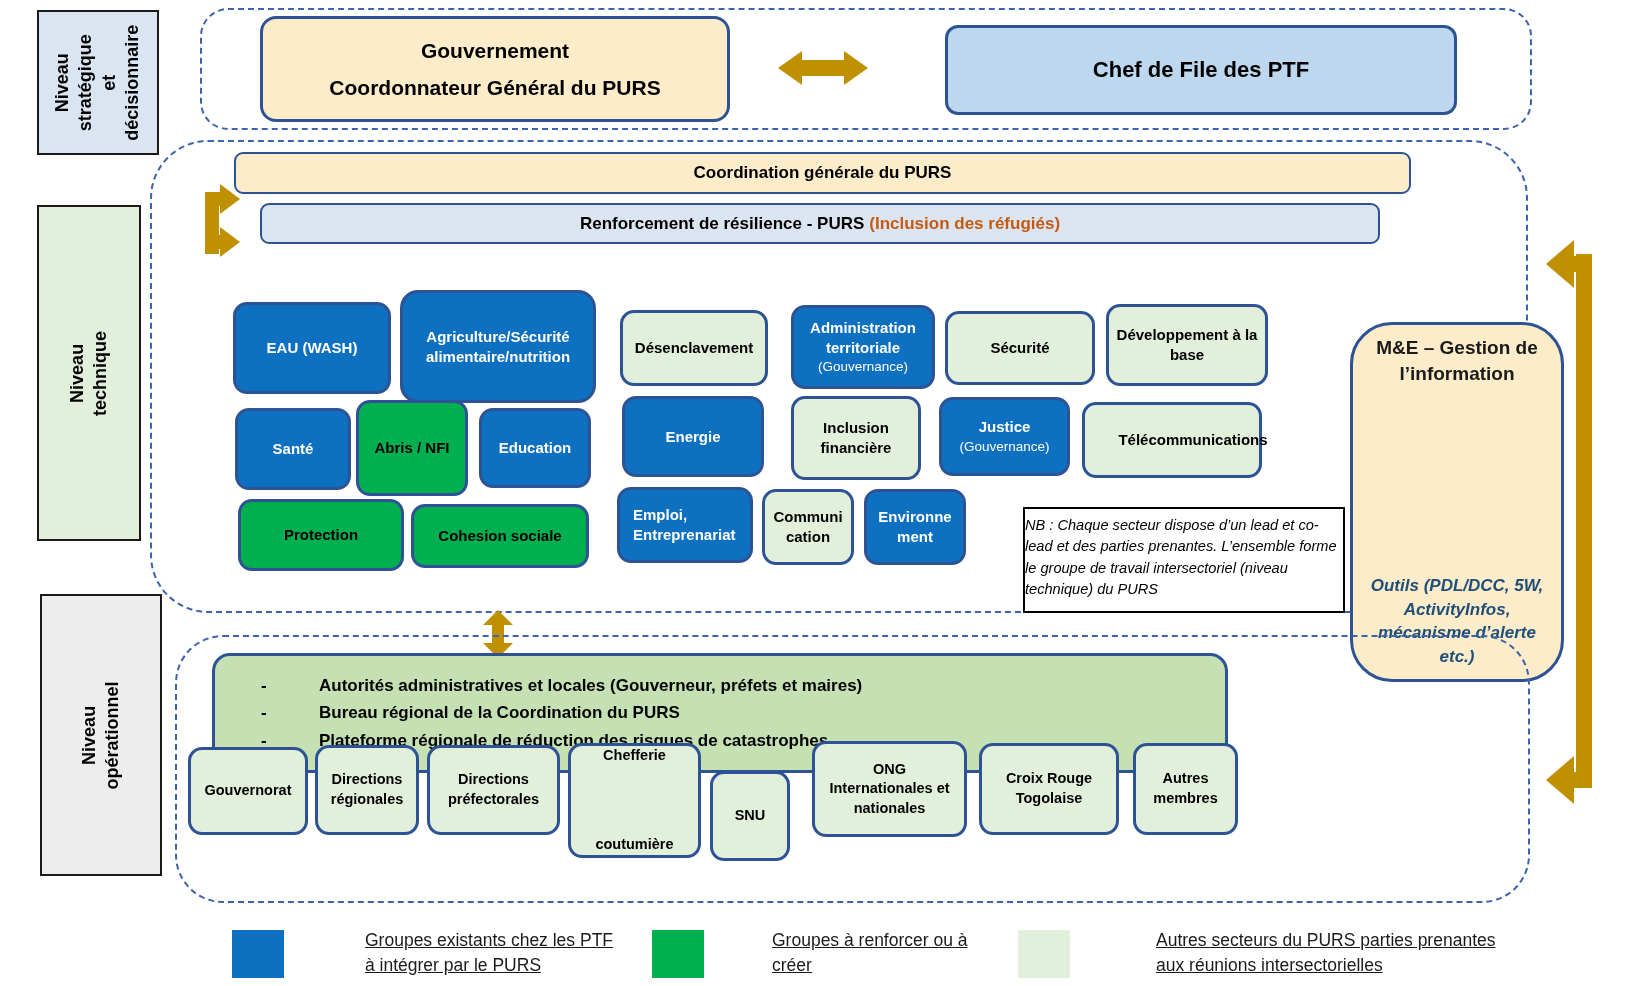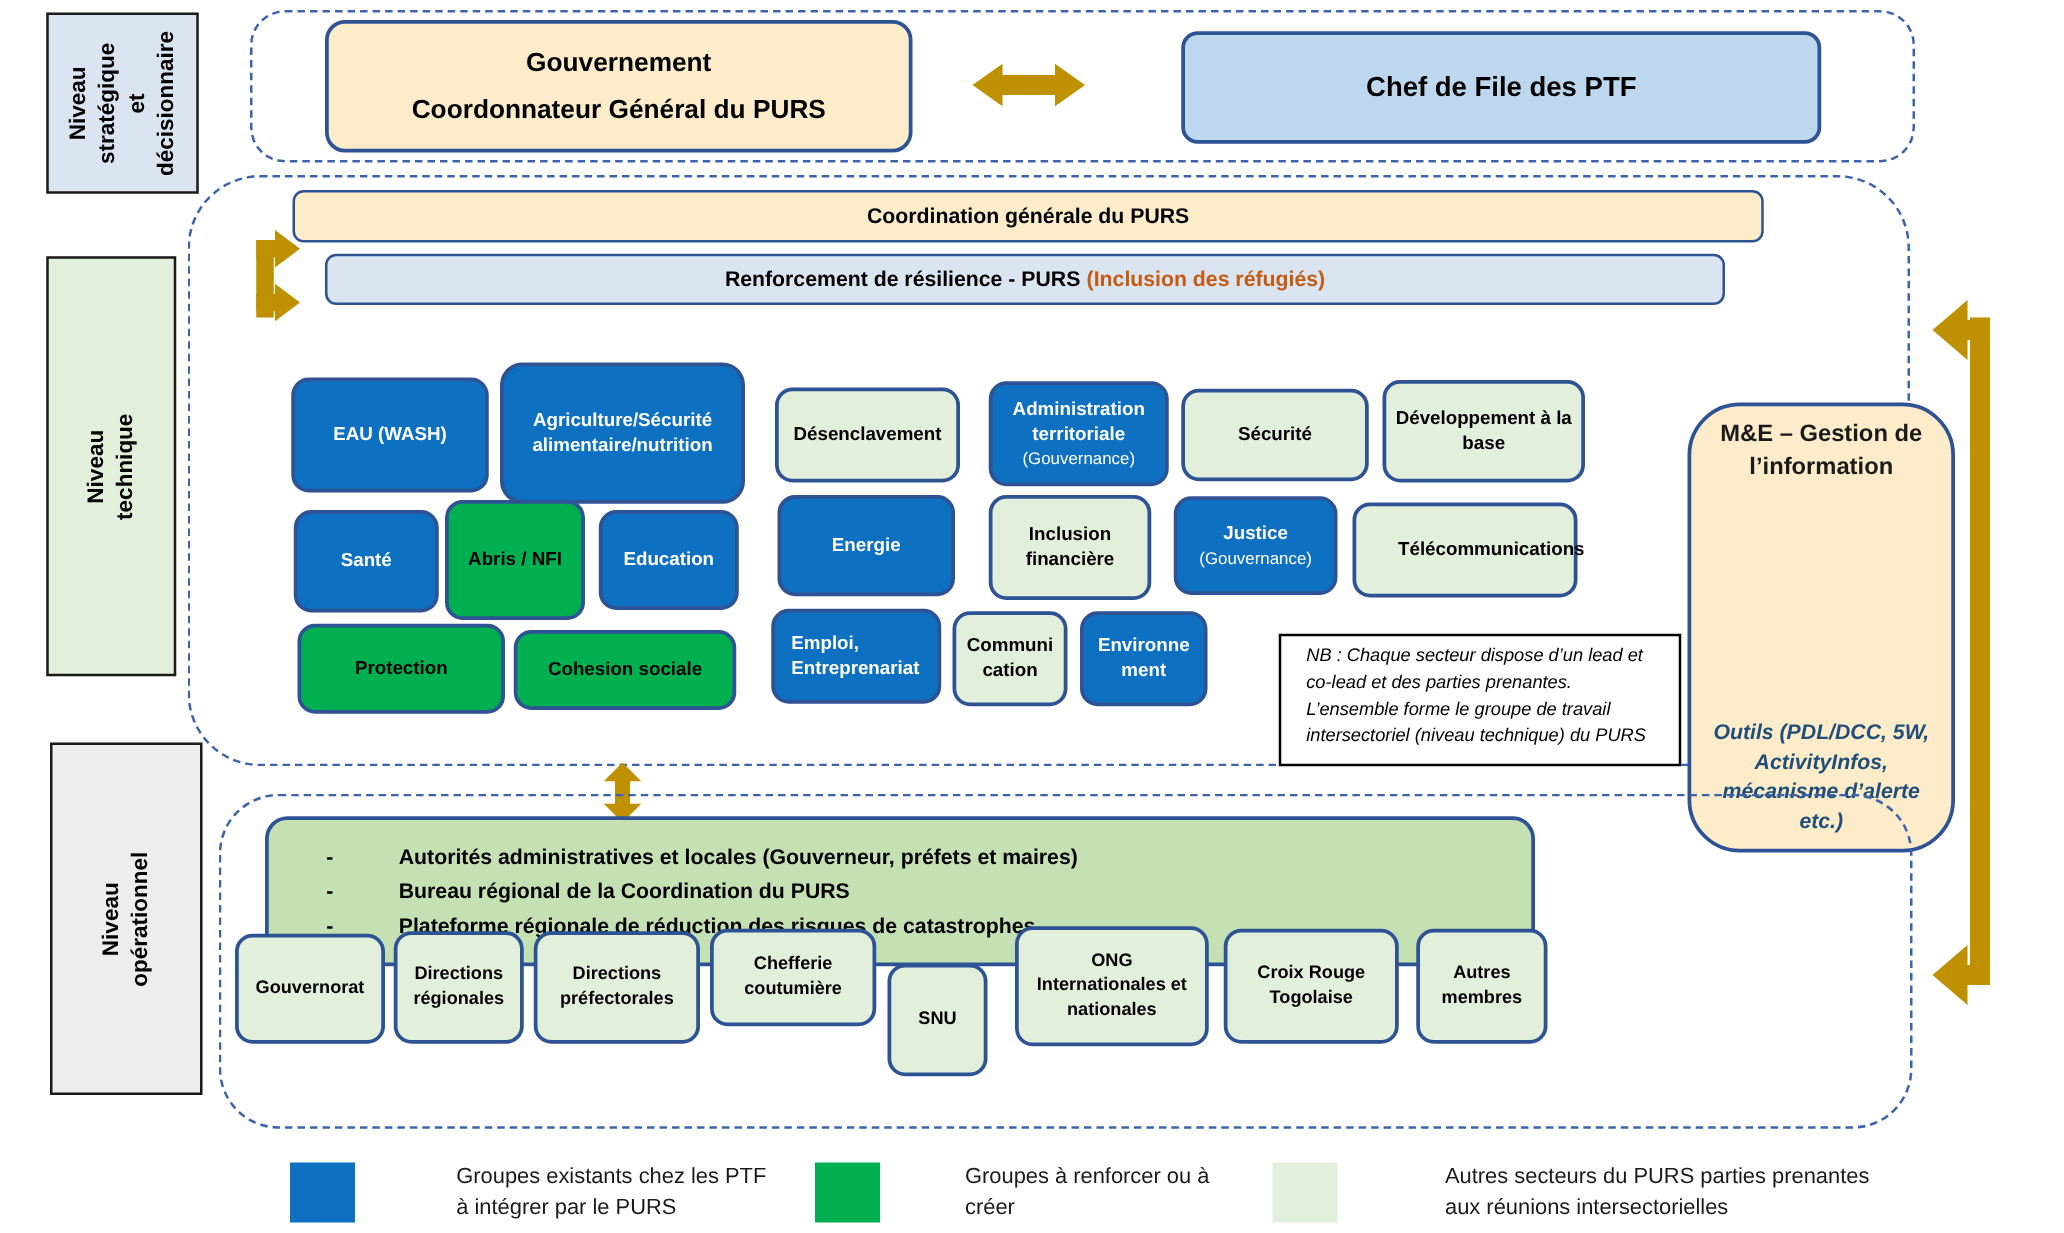--- a/index.html
+++ b/index.html
@@ -25,32 +25,32 @@
   .sector{font-size:15px;line-height:1.32;}
   .sector .ln{display:block;}
   .sector .sub{display:block;font-weight:400;font-size:13.5px;margin-top:1px;}
   .member{font-size:14.5px;line-height:1.35;}
   .member .ln{display:block;}
   .bar{border-radius:9px;border-width:2.5px;font-size:17px;flex-direction:row;gap:5px;}
   .hl{color:#c55a11;}
   .gov{border-radius:16px;font-size:21px;line-height:1.1;justify-content:space-evenly;}
   .chef{border-radius:13px;font-size:22px;}
   .nbnote{border:2.5px solid #000;background:#fff;font-style:italic;font-weight:400;
-    font-size:14.6px;line-height:1.47;text-align:left;padding:6px 20px;color:#000;}
+    font-size:14.6px;line-height:1.47;text-align:left;padding:6px 0;color:#000;}
   .mebox{border-radius:42px;padding:10px 14px;justify-content:space-between;gap:16px;}
   .mebox .me-title{font-size:19px;line-height:1.35;color:#1a1a1a;}
   .mebox .me-tools{font-size:17px;line-height:1.4;color:#1f4e79;font-style:italic;}
   .opsbox{border-radius:18px;align-items:flex-start;justify-content:center;padding:8px 10px 8px 46px;text-align:left;}
   .opsrow{font-size:17px;line-height:1.62;font-weight:bold;position:relative;padding-left:58px;}
   .opsrow::before{content:"-";position:absolute;left:0;top:0;font-weight:bold;}
   .legend-sw{border:1px solid #9db8d2;}
   .legend-sw.sw-blue{background:#0e70c0;border:none;}
   .legend-sw.sw-green{background:#00b050;border:none;}
   .legend-sw.sw-light{background:#e2efda;border:none;}
-  .legend-label{font-size:17.5px;line-height:1.4;font-weight:400;color:#1a1a1a;text-align:left;}
+  .legend-label{font-size:17.5px;line-height:1.4;font-weight:400;color:#1a1a1a;text-align:left;text-decoration:underline;}
   .ta-left{align-items:flex-start;text-align:left;padding-left:13px;}
   svg{display:block;}
 </style>
 </head>
 <body>
 
 <div class="abs sidelabel pblue" style="left:37px;top:10px;width:122px;height:145px;">
   <span class="vt" style="width:140px;">Niveau stratégique et décisionnaire</span>
 </div>
 <div class="abs sidelabel light" style="left:37px;top:205px;width:104px;height:336px;">
@@ -200,21 +200,21 @@
   <span class="ln">Gouvernorat</span>
 </div>
 <div class="abs box light member" style="left:315px;top:745px;width:104px;height:90px;">
   <span class="ln">Directions</span>
   <span class="ln">régionales</span>
 </div>
 <div class="abs box light member" style="left:427px;top:745px;width:133px;height:90px;">
   <span class="ln">Directions</span>
   <span class="ln">préfectorales</span>
 </div>
-<div class="abs box light member" style="left:568px;top:743px;width:133px;height:78px;">
+<div class="abs box light member" style="left:568px;top:743px;width:133px;height:115px;justify-content:space-between;">
   <span class="ln">Chefferie</span>
   <span class="ln">coutumière</span>
 </div>
 <div class="abs box light member" style="left:710px;top:771px;width:80px;height:90px;">
   <span class="ln">SNU</span>
 </div>
 <div class="abs box light member" style="left:812px;top:741px;width:155px;height:96px;">
   <span class="ln">ONG</span>
   <span class="ln">Internationales et</span>
   <span class="ln">nationales</span>

